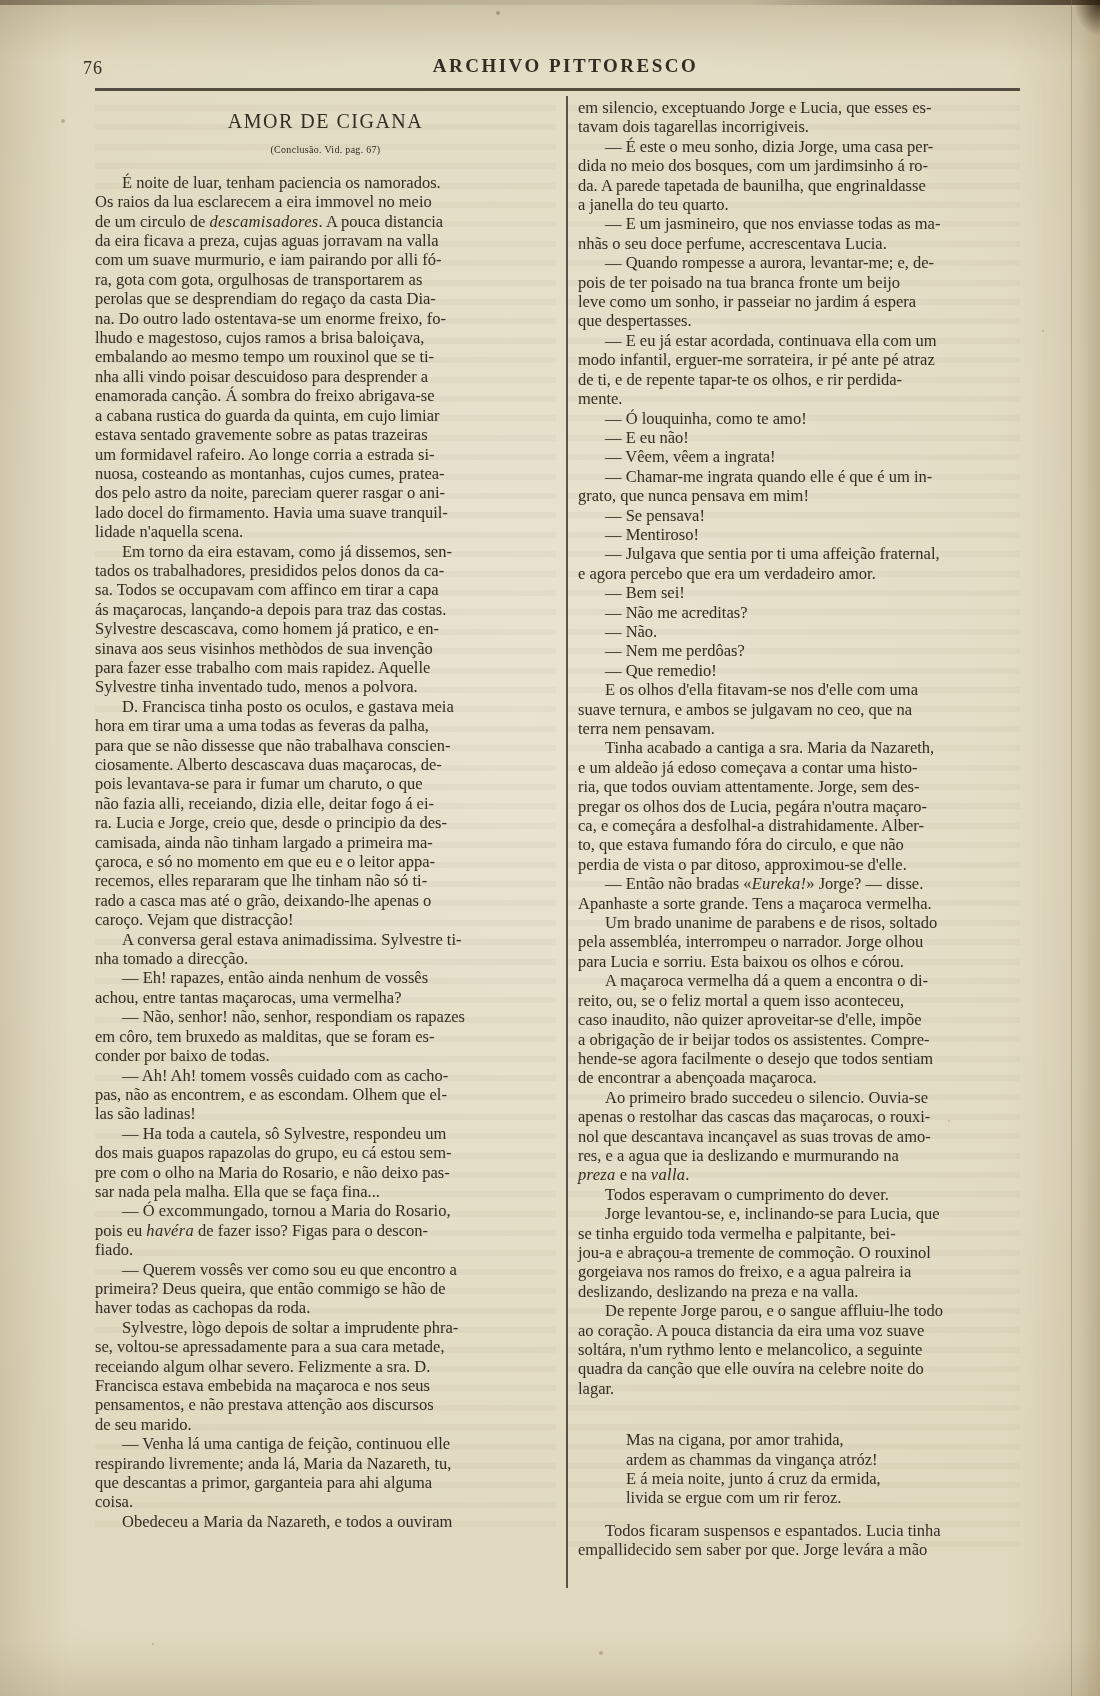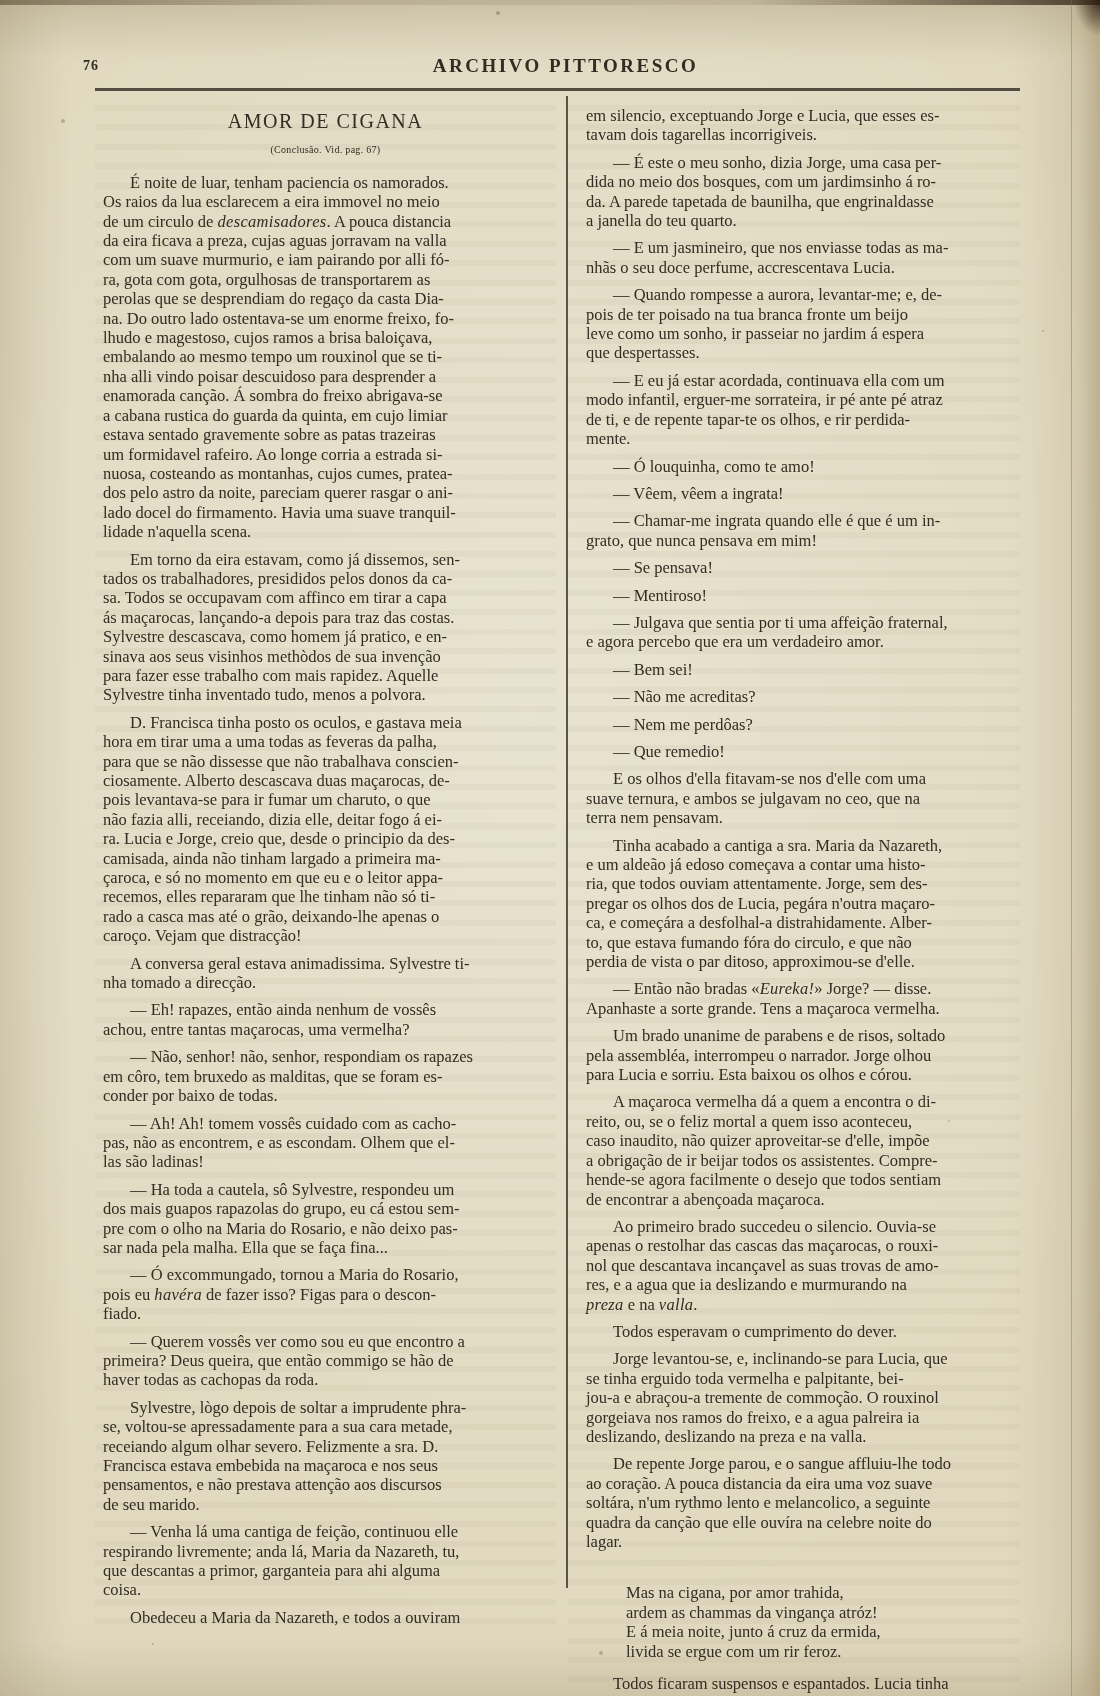--- a/index.html
+++ b/index.html
@@ -29,36 +29,36 @@
     box-shadow:
       62px 120px 0 1px rgba(90,70,40,.30),
       497px 12px 0 1px rgba(90,70,40,.35),
       233px 1190px 0 0 rgba(90,70,40,.35),
       1042px 330px 0 0 rgba(90,70,40,.30),
       600px 1652px 0 1px rgba(90,70,40,.30),
       152px 1643px 0 0 rgba(90,70,40,.30),
       948px 1120px 0 0 rgba(90,70,40,.25),
       318px 640px 0 0 rgba(90,70,40,.22);}
   
-  .page-number{position:absolute;left:83px;top:58px;font-size:14px;font-weight:700;letter-spacing:1px;}
+  .page-number{position:absolute;left:83px;top:58px;font-size:18px;font-weight:400;letter-spacing:1px;}
   .journal-title{position:absolute;left:111px;right:80px;top:55px;text-align:center;
     font-size:19px;font-weight:700;letter-spacing:2.5px;}
   .header-rule{position:absolute;left:95px;top:88px;width:925px;height:2.5px;background:var(--ink);opacity:.82;}
   
   .columns{position:absolute;left:95px;top:96px;right:80px;display:flex;align-items:flex-start;}
   .column{font-size:16.5px;line-height:19.4px;text-align:justify;
     background-image:repeating-linear-gradient(180deg, rgba(110,105,70,0) 0 9px, rgba(110,105,70,.05) 9px 15px, rgba(110,105,70,0) 15px 19.4px);}
   .column.left{width:461px;}
   .column-rule{width:2px;height:1492px;background:var(--ink);opacity:.78;margin-left:10px;}
   .column.right{flex:1;padding-left:10px;padding-top:2px;}
   .article-title{margin:16px 0 0 0;text-align:center;font-size:20px;font-weight:400;
     letter-spacing:1.5px;text-indent:0;}
   .article-subtitle{margin-top:9px;text-align:center;font-size:10px;letter-spacing:.3px;}
   .left-paras{margin-top:13px;}
-  .para{margin:8px;}
+  .para{margin:0;}
   .para.normal{text-indent:27px;}
   .para.continuation{text-indent:0;}
   .para.verse{margin:32px 0 13px 48px;text-indent:0;}
   .para i{letter-spacing:.3px;}
 </style>
 </head>
 <body>
 
 <div class="page">
   <div class="top-edge"></div>
@@ -94,27 +94,29 @@
     <div class="column-rule"></div>
 
     <section class="column right">
       <div>
           <p class="para continuation">em silencio, exceptuando Jorge e Lucia, que esses es-<br>tavam dois tagarellas incorrigiveis.</p>
           <p class="para normal">— É este o meu sonho, dizia Jorge, uma casa per-<br>dida no meio dos bosques, com um jardimsinho á ro-<br>da. A parede tapetada de baunilha, que engrinaldasse<br>a janella do teu quarto.</p>
           <p class="para normal">— E um jasmineiro, que nos enviasse todas as ma-<br>nhãs o seu doce perfume, accrescentava Lucia.</p>
           <p class="para normal">— Quando rompesse a aurora, levantar-me; e, de-<br>pois de ter poisado na tua branca fronte um beijo<br>leve como um sonho, ir passeiar no jardim á espera<br>que despertasses.</p>
           <p class="para normal">— E eu já estar acordada, continuava ella com um<br>modo infantil, erguer-me sorrateira, ir pé ante pé atraz<br>de ti, e de repente tapar-te os olhos, e rir perdida-<br>mente.</p>
           <p class="para normal">— Ó louquinha, como te amo!</p>
+          <p class="para normal">— E eu não!</p>
           <p class="para normal">— Vêem, vêem a ingrata!</p>
           <p class="para normal">— Chamar-me ingrata quando elle é que é um in-<br>grato, que nunca pensava em mim!</p>
           <p class="para normal">— Se pensava!</p>
           <p class="para normal">— Mentiroso!</p>
           <p class="para normal">— Julgava que sentia por ti uma affeição fraternal,<br>e agora percebo que era um verdadeiro amor.</p>
           <p class="para normal">— Bem sei!</p>
           <p class="para normal">— Não me acreditas?</p>
+          <p class="para normal">— Não.</p>
           <p class="para normal">— Nem me perdôas?</p>
           <p class="para normal">— Que remedio!</p>
           <p class="para normal">E os olhos d'ella fitavam-se nos d'elle com uma<br>suave ternura, e ambos se julgavam no ceo, que na<br>terra nem pensavam.</p>
           <p class="para normal">Tinha acabado a cantiga a sra. Maria da Nazareth,<br>e um aldeão já edoso começava a contar uma histo-<br>ria, que todos ouviam attentamente. Jorge, sem des-<br>pregar os olhos dos de Lucia, pegára n'outra maçaro-<br>ca, e começára a desfolhal-a distrahidamente. Alber-<br>to, que estava fumando fóra do circulo, e que não<br>perdia de vista o par ditoso, approximou-se d'elle.</p>
           <p class="para normal">— Então não bradas «<i>Eureka!</i>» Jorge? — disse.<br>Apanhaste a sorte grande. Tens a maçaroca vermelha.</p>
           <p class="para normal">Um brado unanime de parabens e de risos, soltado<br>pela assembléa, interrompeu o narrador. Jorge olhou<br>para Lucia e sorriu. Esta baixou os olhos e córou.</p>
           <p class="para normal">A maçaroca vermelha dá a quem a encontra o di-<br>reito, ou, se o feliz mortal a quem isso aconteceu,<br>caso inaudito, não quizer aproveitar-se d'elle, impõe<br>a obrigação de ir beijar todos os assistentes. Compre-<br>hende-se agora facilmente o desejo que todos sentiam<br>de encontrar a abençoada maçaroca.</p>
           <p class="para normal">Ao primeiro brado succedeu o silencio. Ouvia-se<br>apenas o restolhar das cascas das maçarocas, o rouxi-<br>nol que descantava incançavel as suas trovas de amo-<br>res, e a agua que ia deslizando e murmurando na<br><i>preza</i> e na <i>valla</i>.</p>
           <p class="para normal">Todos esperavam o cumprimento do dever.</p>
           <p class="para normal">Jorge levantou-se, e, inclinando-se para Lucia, que<br>se tinha erguido toda vermelha e palpitante, bei-<br>jou-a e abraçou-a tremente de commoção. O rouxinol<br>gorgeiava nos ramos do freixo, e a agua palreira ia<br>deslizando, deslizando na preza e na valla.</p>

